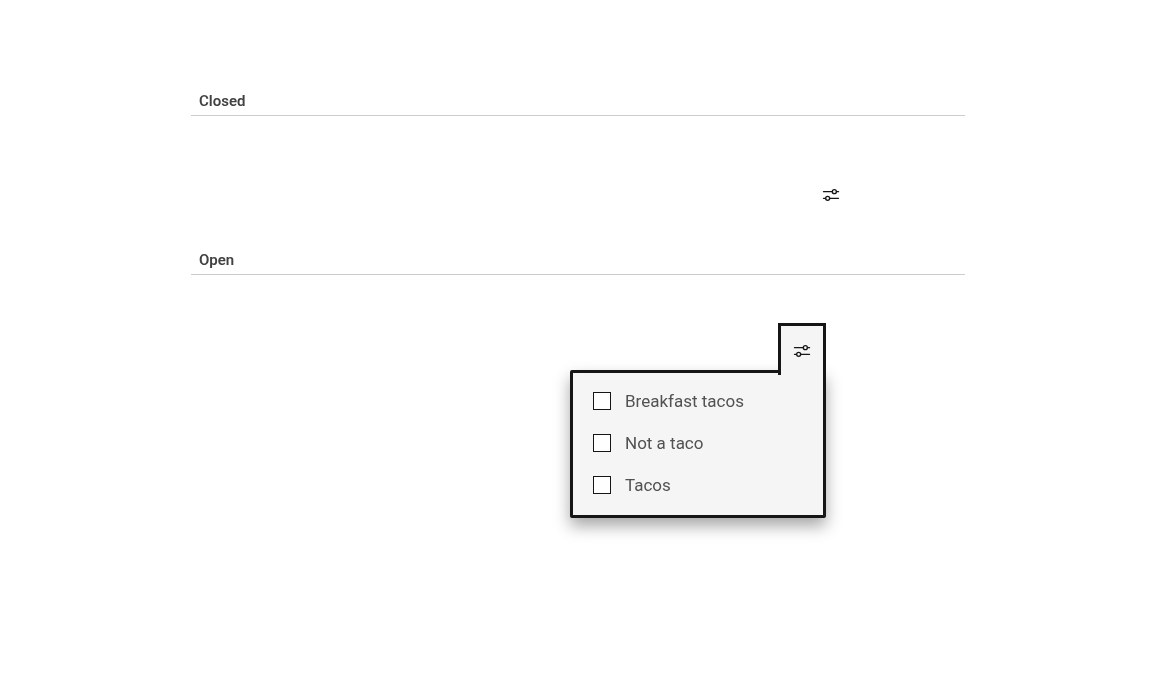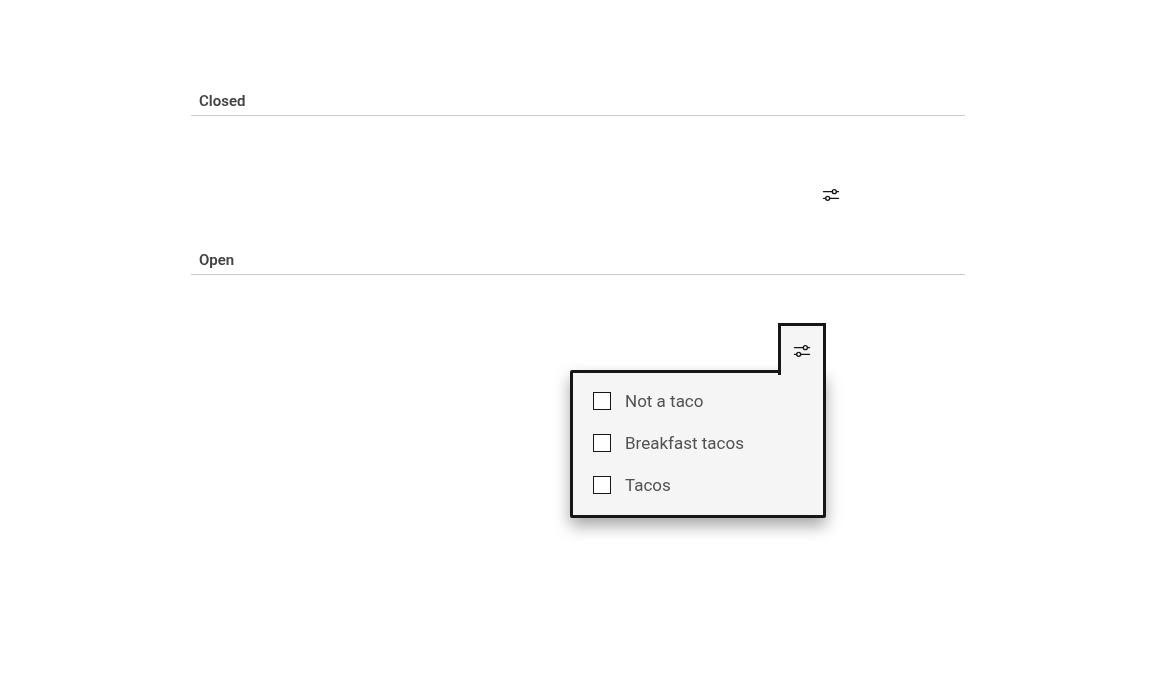--- a/index.html
+++ b/index.html
@@ -136,25 +136,25 @@
           <line x1="3" y1="8" x2="21" y2="8"></line>
           <circle cx="16" cy="8" r="2.4" fill="#f5f5f5"></circle>
           <line x1="3" y1="16" x2="21" y2="16"></line>
           <circle cx="8" cy="16" r="2.4" fill="#f5f5f5"></circle>
         </svg>
       </div>
 
       <div class="menu">
         <div class="menu-item">
           <span class="checkbox"></span>
-          <span class="menu-label">Not a taco</span>
+          <span class="menu-label">Breakfast tacos</span>
         </div>
         <div class="menu-item">
           <span class="checkbox"></span>
-          <span class="menu-label">Breakfast tacos</span>
+          <span class="menu-label">Not a taco</span>
         </div>
         <div class="menu-item">
           <span class="checkbox"></span>
           <span class="menu-label">Tacos</span>
         </div>
       </div>
 
     </div>
   </div>
 

